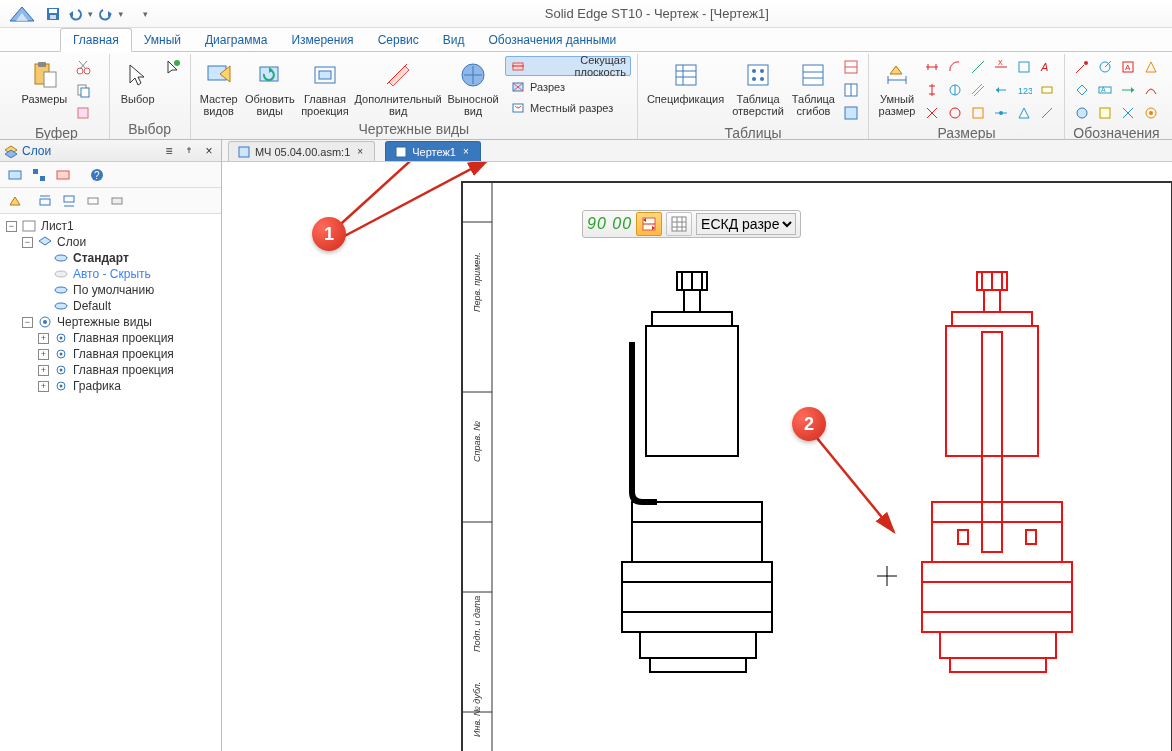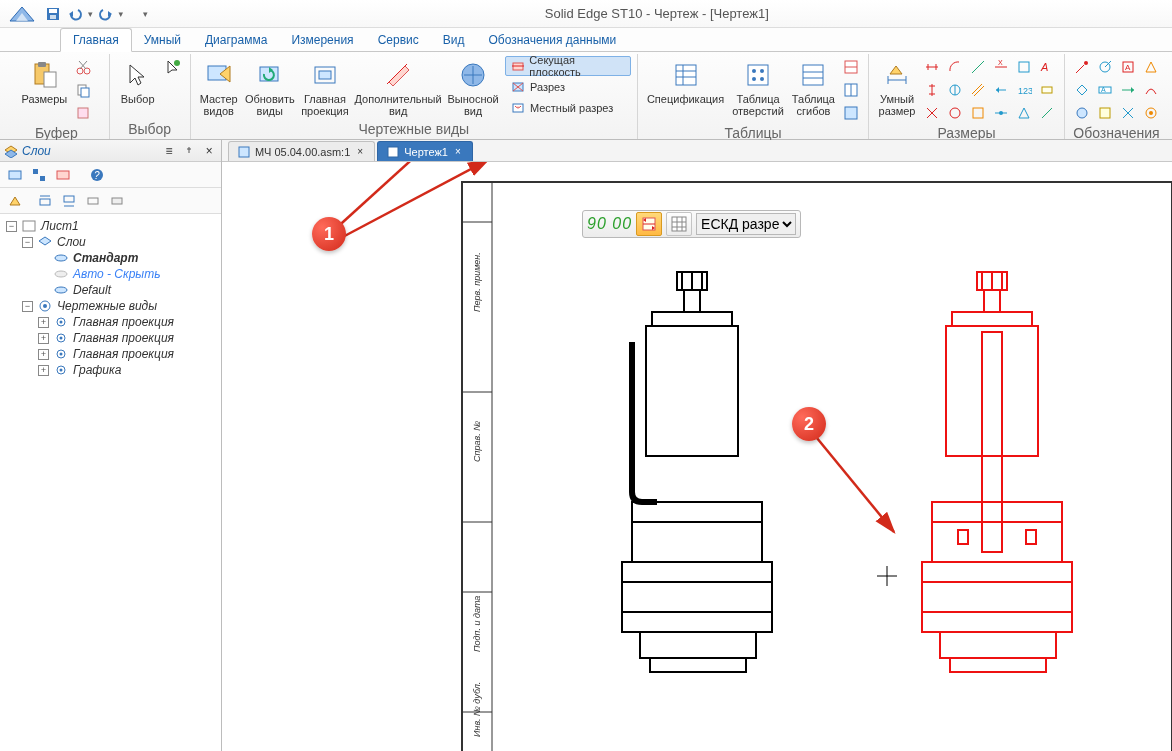--- a/index.html
+++ b/index.html
@@ -21,44 +21,44 @@
 .ribbon { height: 88px; background: linear-gradient(#fdfdfd, #f3f3f3); border-bottom: 1px solid #bcbcbc; display: flex; padding: 2px 4px 0 4px; }
 .ribbon .group { border-right: 1px solid #d6d6d6; padding: 2px 6px 0 6px; display: flex; flex-direction: column; align-items: center; justify-content: space-between; }
 .ribbon .group .row { display: flex; gap: 2px; align-items: flex-start; }
 .ribbon .group .label { font-size: 14px; color: #666; padding: 1px 0 2px 0; text-align: center; }
 .rbtn-big { display: flex; flex-direction: column; align-items: center; width: auto; min-width: 44px; padding: 2px 2px; cursor: pointer; border: 1px solid transparent; border-radius: 2px; }
 .rbtn-big .ic { width: 32px; height: 32px; display: flex; align-items: center; justify-content: center; }
 .rbtn-big .txt { font-size: 11px; text-align: center; line-height: 1.1; margin-top: 2px; white-space: pre; }
 .rbtn-sm { width: 22px; height: 22px; display: flex; align-items: center; justify-content: center; cursor: pointer; border: 1px solid transparent; border-radius: 2px; }
 .rbtn-line { display: flex; align-items: center; gap: 4px; padding: 1px 4px; cursor: pointer; border: 1px solid transparent; border-radius: 2px; height: 20px; font-size: 11px; }
 .rbtn-line .ic { width: 16px; height: 16px; display: inline-flex; align-items: center; justify-content: center; }
-.rbtn-line.highlight { background: #d0e3f7; border: 1px solid #7eb1e6; }
+.rbtn-line.highlight { background: #d0e3f7; border: 1px solid #7eb1e6; text-align: right; }
 .smallgrid { display: flex; flex-direction: column; gap: 1px; }
 .smallrow { display: flex; gap: 1px; }
 
 
 .work { display: flex; height: calc(751px - 28px - 24px - 88px); }
 
 
-.left { width: 222px; border-right: 1px solid #bcbcbc; background: #fafafa; display: flex; flex-direction: column; font-style: italic; }
+.left { width: 222px; border-right: 1px solid #bcbcbc; background: #fafafa; display: flex; flex-direction: column; }
 .panel-hdr { height: 22px; background: linear-gradient(#f6f6f6, #ebebeb); border-bottom: 1px solid #ccc; display: flex; align-items: center; padding: 0 4px; gap: 4px; }
 .panel-hdr .ttl { color: #1961a9; flex: 1; }
 .panel-hdr .ctl { width: 16px; height: 16px; display: inline-flex; align-items: center; justify-content: center; cursor: pointer; }
 .toolbar-row { height: 26px; display: flex; align-items: center; gap: 2px; padding: 2px 4px; border-bottom: 1px solid #ddd; }
 .tree { flex: 1; overflow: auto; background: #fff; font-size: 12px; padding: 4px 0; }
 .tnode { display: flex; align-items: center; gap: 4px; padding: 1px 4px 1px 6px; cursor: pointer; white-space: nowrap; }
 .tnode .exp { width: 11px; height: 11px; border: 1px solid #888; display: inline-flex; align-items: center; justify-content: center; font-size: 9px; color: #555; line-height: 1; }
 .tnode .spacer { width: 11px; display: inline-block; }
 .tnode .lic { width: 16px; height: 12px; display: inline-flex; align-items: center; justify-content: center; }
 .tnode.bold { font-weight: bold; }
 .indent1 { padding-left: 22px; }
 .indent2 { padding-left: 38px; }
 
 
-.doc-tabs { height: 22px; background: #f4f4f4; border-bottom: 1px solid #c8c8c8; display: flex; align-items: flex-end; padding-left: 6px; gap: 2px; }
+.doc-tabs { height: 22px; background: #f4f4f4; border-bottom: 1px solid #c8c8c8; display: flex; align-items: flex-end; padding-left: 6px; gap: 10px; }
 .doc-tab { height: 20px; display: flex; align-items: center; gap: 4px; padding: 0 8px; font-size: 11px; background: #ececec; border: 1px solid #c0c0c0; border-bottom: none; border-radius: 3px 3px 0 0; cursor: pointer; }
 .doc-tab .tic { width: 14px; height: 14px; }
 .doc-tab.active { background: #3a78bd; color: #fff; border-color: #2f66a5; }
 .doc-tab .close { width: 12px; height: 12px; display: inline-flex; align-items: center; justify-content: center; font-size: 10px; }
 
 
 .canvas-wrap { flex: 1; display: flex; flex-direction: column; background: #fff; position: relative; }
 .canvas { flex: 1; position: relative; overflow: hidden; background: #fff; }
 
 .floating-tb { position: absolute; top: 48px; left: 360px; height: 28px; background: linear-gradient(#fafafa,#ececec); border: 1px solid #b8b8b8; border-radius: 3px; display: flex; align-items: center; padding: 0 4px; gap: 4px; }
@@ -645,20 +645,29 @@
           </span>
           <span>Авто - Скрыть</span>
         </div>
       <div class="tnode indent2">
           <span class="spacer"></span>
           <span class="lic">
             <svg width="14" height="10">
               <ellipse cx="7" cy="5" rx="6" ry="3" fill="#cde6ff" stroke="#3a78bd"></ellipse>
             </svg>
           </span>
+          <span>По умолчанию</span>
+        </div>
+      <div class="tnode indent2">
+          <span class="spacer"></span>
+          <span class="lic">
+            <svg width="14" height="10">
+              <ellipse cx="7" cy="5" rx="6" ry="3" fill="#cde6ff" stroke="#3a78bd"></ellipse>
+            </svg>
+          </span>
           <span>Default</span>
         </div>
       <div class="tnode indent1">
           <span class="exp">−</span>
           <span class="lic">
             <svg width="14" height="12">
               <circle cx="7" cy="6" r="5" fill="none" stroke="#3a78bd"></circle>
               <circle cx="7" cy="6" r="2" fill="#3a78bd"></circle>
             </svg>
           </span>

